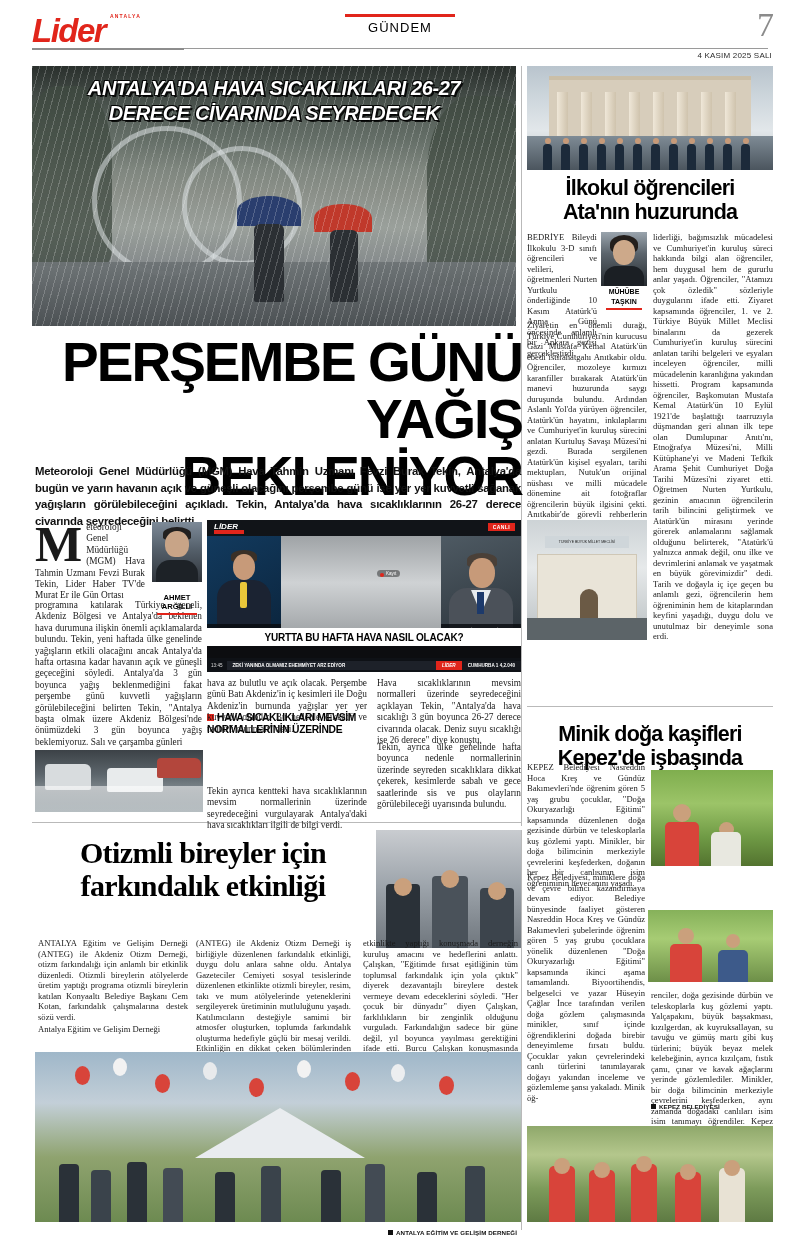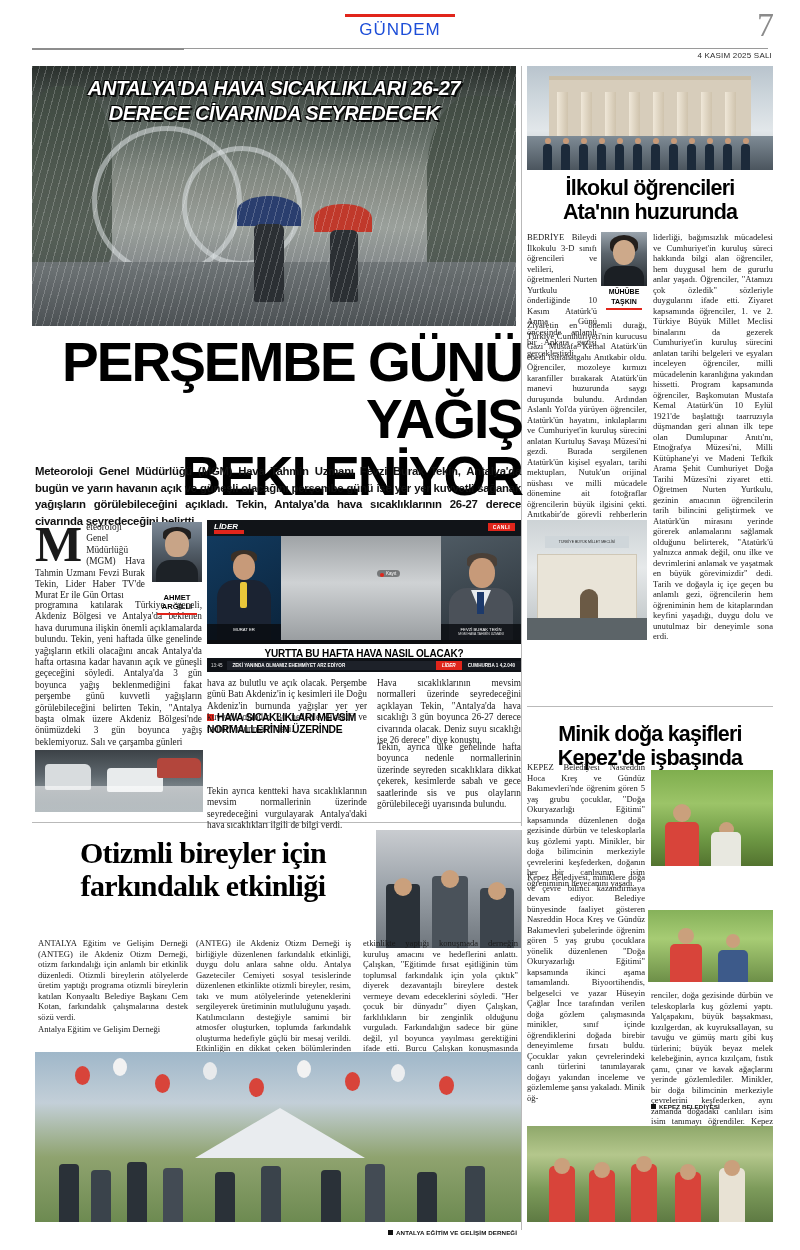--- a/index.html
+++ b/index.html
@@ -23,21 +23,21 @@
     position:absolute; left:78px; top:-1px;
     font-family:"Liberation Sans", sans-serif;
     font-size:5px; font-weight:bold; letter-spacing:1.2px; color:#e1251b;
   }
   .logo-rule { position:absolute; left:32px; top:48px; width:152px; height:2px; background:#8d8d8d; }
 
   .section-wrap { position:absolute; left:335px; top:14px; width:130px; text-align:center; }
   .section-rule-top { width:110px; height:3px; background:#e1251b; margin:0 auto 3px; }
   .section-title {
     font-family:"Liberation Sans", sans-serif;
-    font-size:17px; letter-spacing:1px; color:#1d4ed8;
+    font-size:13px; letter-spacing:1px; color:#000000;
   }
   .header-rule { position:absolute; left:184px; top:48px; width:584px; height:1px; background:#9a9a9a; }
 
   .pageno {
     position:absolute; right:26px; top:6px;
     font-family:"Liberation Serif", serif;
     font-size:34px; color:#8b8b8b; font-weight:300; line-height:38px;
   }
   .dateline {
     position:absolute; right:28px; top:51px;
@@ -209,21 +209,21 @@
   .tv-rec {
     position:absolute; left:96px; top:34px;
     font-family:"Liberation Sans", sans-serif; font-size:4.5px; color:#fff;
     background:rgba(0,0,0,.4); padding:1px 4px 1px 9px; border-radius:7px;
   }
   .tv-rec::before {
     content:""; position:absolute; left:3px; top:2.5px;
     width:4px; height:4px; background:#e1251b; border-radius:50%;
   }
   .tv-caption {
-    position:absolute; left:0; right:0; top:124px; height:18px;
+    position:absolute; left:0; right:0; top:108px; height:18px;
     background:#ffffff; color:#000;
     font-family:"Liberation Sans", sans-serif; font-weight:bold; font-size:10px;
     display:flex; align-items:center; justify-content:center; letter-spacing:-.2px;
   }
   .tv-ticker {
     position:absolute; left:0; right:0; bottom:0; height:14px; background:#0e1116;
     display:flex; align-items:center; color:#fff;
     font-family:"Liberation Sans", sans-serif; font-size:4.6px;
   }
   .tk-time { padding:0 4px; color:#dcdcdc; }
@@ -361,20 +361,24 @@
     font-weight:bold; font-size:6.2px; color:#111; letter-spacing:.1px;
   }
   .credit .bullet { display:inline-block; width:5px; height:5px; background:#111; margin-right:3px; }
 </style>
 </head>
 <body>
 
 <div class="page">
 
   <div class="masthead">
+    <div class="logo-wrap">
+      <div class="logo-text">Lider</div>
+      <div class="logo-sub">ANTALYA</div>
+    </div>
     <div class="logo-rule"></div>
 
     <div class="section-wrap">
       <div class="section-rule-top"></div>
       <div class="section-title">GÜNDEM</div>
     </div>
     <div class="header-rule"></div>
 
     <div class="pageno">7</div>
     <div class="dateline">

